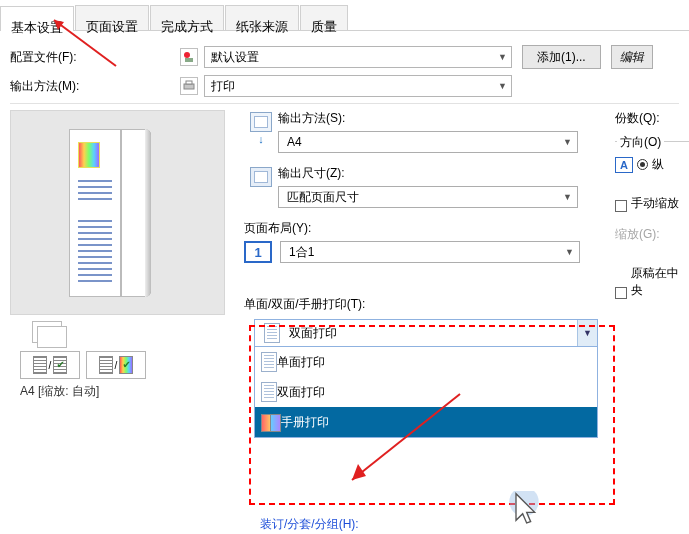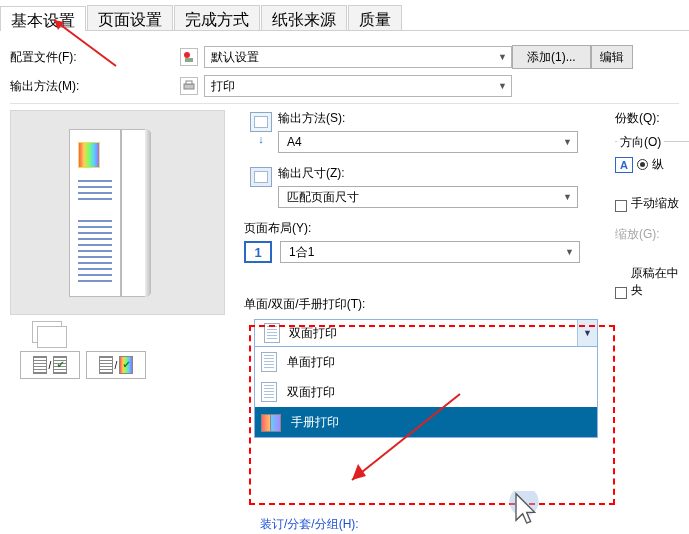--- a/index.html
+++ b/index.html
@@ -10,47 +10,47 @@
     color: #000;
     width: 689px;
     height: 534px;
     position: relative;
     overflow: hidden;
   }
 
   
   .tabs { display: flex; border-bottom: 1px solid #d0d0d0; height: 26px; margin-top: 5px; }
   .tab {
-    padding: 4px 10px;
+    padding: 12px 10px;
     border: 1px solid #d0d0d0;
     border-bottom: none;
     margin-right: 1px;
     background: #f3f3f3;
-    font-size: 16px;
+    font-size: 13px;
     cursor: pointer;
   }
   .tab.active { background: #fff; font-weight: normal; position: relative; top: 1px; }
 
   
   .row { display: flex; align-items: center; margin: 6px 10px; }
   .lbl { width: 170px; }
   .sel-wrap { display: flex; align-items: center; }
   .sel-icon {
     width: 18px; height: 18px; display: inline-flex; align-items: center; justify-content: center;
     margin-right: 6px; border: 1px solid #c0c0c0; background: #fff;
   }
   .select {
     height: 22px; border: 1px solid #b5b5b5; background: #fff;
     display: flex; align-items: center; justify-content: space-between;
     padding: 0 4px 0 6px; cursor: pointer;
   }
   .select .arrow { font-size: 9px; color: #555; }
   .btn {
     height: 24px; padding: 0 14px; border: 1px solid #adadad; background: #e9e9e9;
-    cursor: pointer; display: inline-flex; align-items: center;
+    margin-left: 10px; cursor: pointer; display: inline-flex; align-items: center;
     font-size: 12px;
   }
 
   
   .body-area { display: flex; margin-top: 6px; }
   .preview-pane { width: 230px; padding-left: 10px; }
   .preview-frame {
     width: 215px; height: 205px; border: 1px solid #d6d6d6; background: #e7e7e7;
     display: flex; align-items: center; justify-content: center; position: relative;
   }
@@ -109,21 +109,21 @@
   .duplex-select { width:344px; height:28px; border:1px solid #8fb2e0; background:#fff;
     margin-left:10px; display:flex; align-items:center; position:relative; }
   .duplex-select .opt-ico { width:22px; height:20px; display:inline-flex; align-items:center;
     justify-content:center; margin:0 6px; }
   .doc-ico{position:relative;width:16px;height:20px;border:1px solid #9bb0cc;background:#fff;}
   .doc-ico::before{content:"";position:absolute;left:2px;top:2px;right:2px;bottom:2px;
     background:repeating-linear-gradient(#afc2dc 0 1px,#fff 1px 3px);}
   .duplex-select .arrow-btn{position:absolute;right:0;top:0;bottom:0;width:20px;background:#e0ecf7;border-left:1px solid #a8c4e4;display:flex;align-items:center;justify-content:center;font-size:9px;color:#336;}
 
   .drop-panel { width:344px; margin-left:10px; border:1px solid #8fb2e0; border-top:none; background:#fff;}
-  .drop-item { height:30px; display:flex; align-items:center; padding-left:6px; gap:10px; cursor:pointer;}
+  .drop-item { height:30px; display:flex; align-items:center; padding-left:6px; gap:0; cursor:pointer;}
   .drop-item:hover, .drop-item.sel { background:#0369a1; color:#fff; }
   .book-ico{width:20px;height:16px;position:relative;}
   .book-ico::before{content:"";position:absolute;left:0;top:0;width:9px;height:16px;background:linear-gradient(90deg,#f66,#fc6);border:1px solid #888;}
   .book-ico::after{content:"";position:absolute;right:0;top:0;width:9px;height:16px;background:linear-gradient(90deg,#6cf,#a8f);border:1px solid #888;}
 
   .bottom-lbl{position:absolute;left:260px;top:516px;font-size:12px;color:#1d4ed8;}
 
   .cursor-svg{position:absolute;left:508px;top:491px;width:32px;height:40px;}
 </style>
 </head>
@@ -145,21 +145,21 @@
           <circle cx="4" cy="4" r="3" fill="#e23"></circle>
           <rect x="2" y="7" width="8" height="4" fill="#8a8"></rect>
         </svg>
     </span>
     <div class="select" style="width:308px;">
       <span>默认设置</span>
       <span class="arrow">▼</span>
     </div>
   </div>
   <button class="btn">添加(1)...</button>
-  <button class="btn" style="padding:0 8px;">编辑</button>
+  <button class="btn" style="padding:0 8px;font-style:italic;">编辑</button>
 </div>
 
 <div class="row">
   <div class="lbl">输出方法(M):</div>
   <div class="sel-wrap">
     <span class="sel-icon">
       <svg width="12" height="12">
           <rect x="1" y="4" width="10" height="5" fill="#c7c7c7" stroke="#888"></rect>
           <rect x="3" y="1" width="6" height="3" fill="#fff" stroke="#888"></rect>
         </svg>
@@ -206,20 +206,21 @@
         <span class="mono-ico"></span>
           <span style="font-size:10px;">/</span>
           <span class="mono-ico dot-ok"></span>
       </div>
       <div class="small-toggle">
         <span class="mono-ico"></span>
           <span style="font-size:10px;">/</span>
           <span class="color-ico dot-ok"></span>
       </div>
     </div>
+    <div class="caption">A4 [缩放: 自动]</div>
   </div>
 
   <div class="settings-col">
 
     <div class="setting-block">
       <div class="s-row">
         <div class="s-ico-wrap">
           <div class="s-ico page"></div>
           <div class="down-arrow">↓</div>
         </div>

